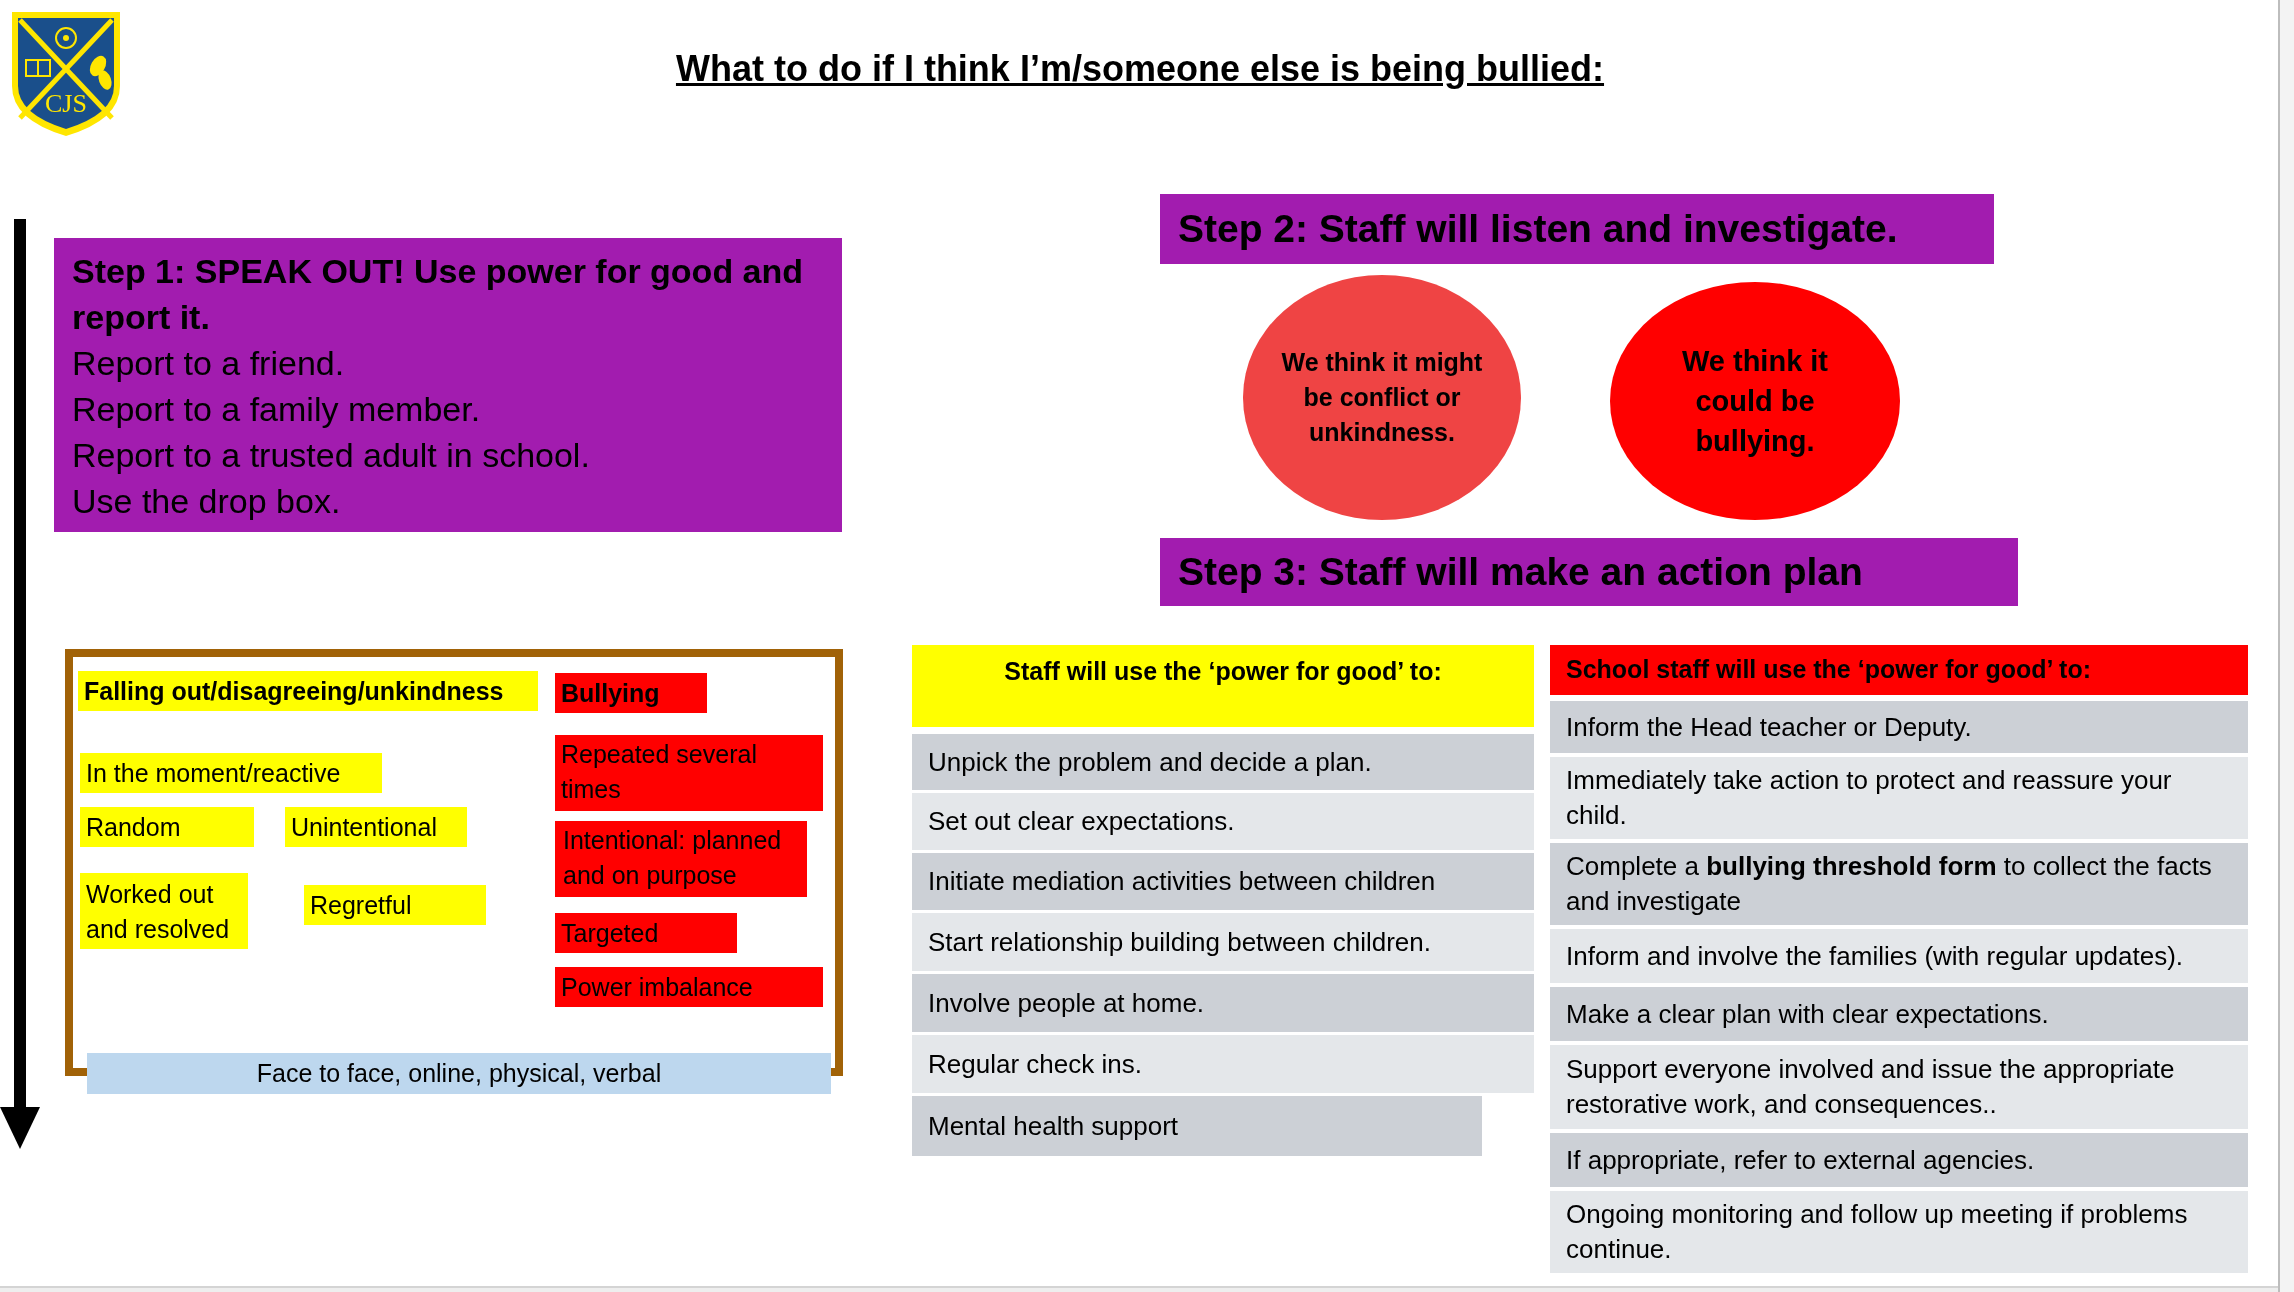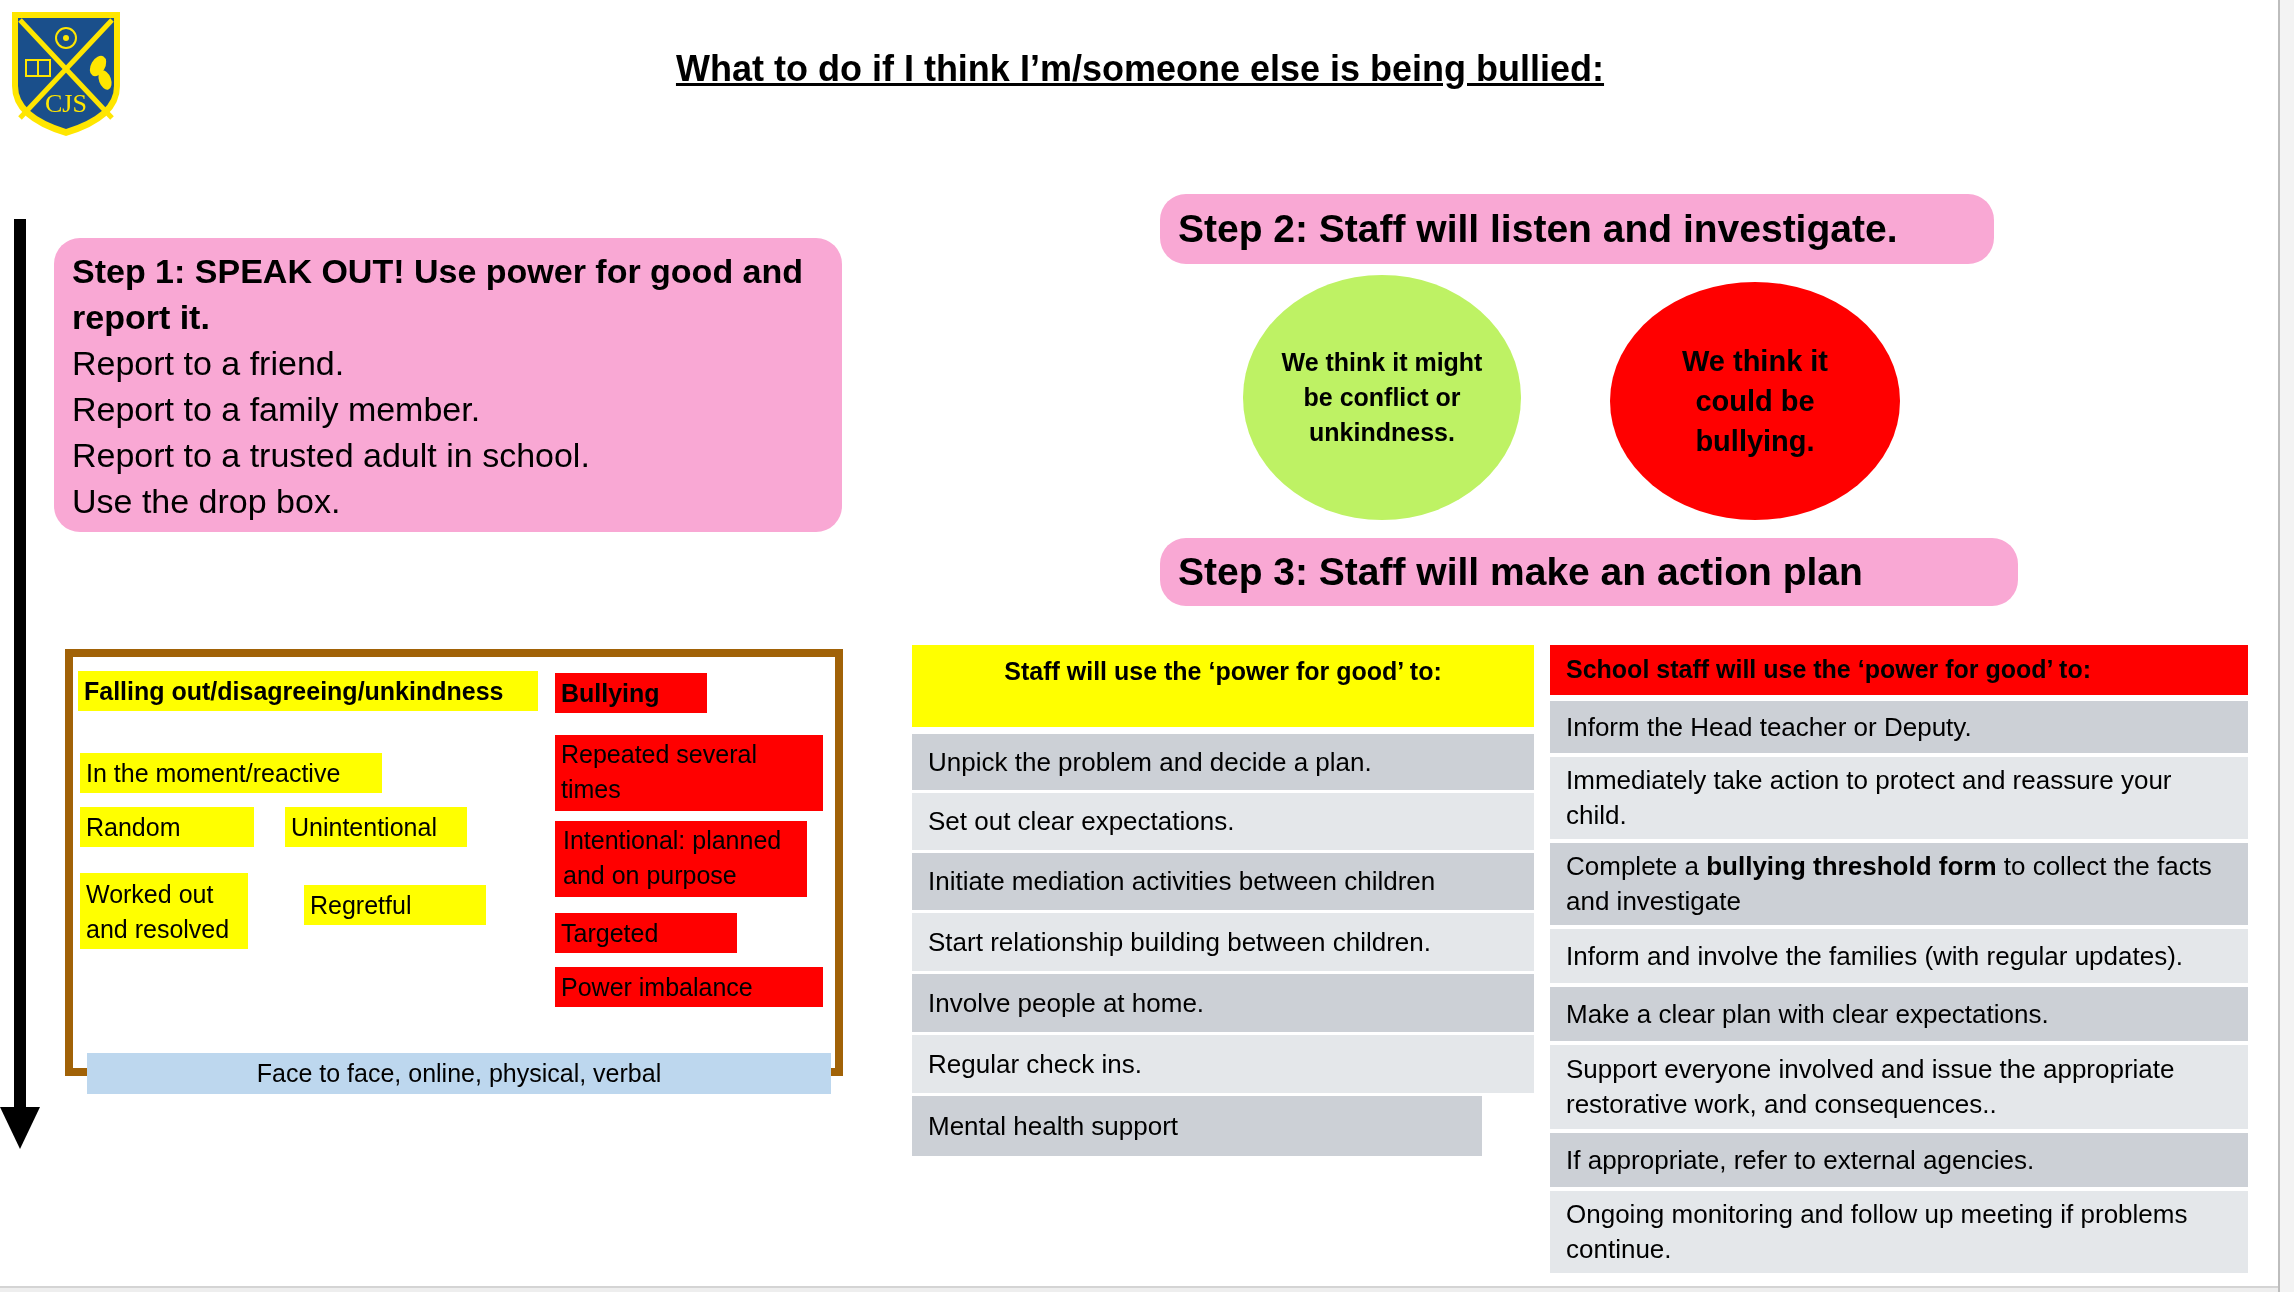--- a/index.html
+++ b/index.html
@@ -4,27 +4,27 @@
 <style>
   html,body{margin:0;padding:0;background:#fff;}
   body{width:2294px;height:1292px;position:relative;overflow:hidden;font-family:"Liberation Sans",sans-serif;color:#000;}
   .abs{position:absolute;box-sizing:border-box;}
   .right-edge{left:2278px;top:0;width:16px;height:1292px;border-left:2px solid #bdbdbd;background:#f3f3f3;}
   .bottom-edge{left:0;top:1286px;width:2278px;height:6px;background:#eee;border-top:2px solid #d4d4d4;}
   .logo{left:8px;top:8px;width:116px;height:132px;}
   .title{left:0;top:48px;width:2280px;text-align:center;font-weight:bold;font-size:36px;text-decoration:underline;font-family:"Liberation Sans",sans-serif;}
   .arrow-shaft{left:14px;top:219px;width:12px;height:895px;background:#000;}
   .arrow-head{left:0;top:1107px;width:0;height:0;border-left:20px solid transparent;border-right:20px solid transparent;border-top:42px solid #000;}
-  .green{background:#f9a8d4;border-radius:26px;}
+  .green{background:#a21caf;}
   .step1{left:54px;top:238px;width:788px;height:294px;padding:10px 18px;font-size:34px;line-height:46px;}
   .step1 .head{font-weight:bold;}
   .step2{left:1160px;top:194px;width:834px;height:70px;padding:8px 18px;font-weight:bold;font-size:39px;line-height:54px;}
   .step3{left:1160px;top:538px;width:858px;height:68px;padding:6px 18px;font-weight:bold;font-size:39px;line-height:56px;}
   .ellipse{display:flex;align-items:center;justify-content:center;text-align:center;font-weight:bold;border-radius:50%;}
-  .e-yellow{left:1243px;top:275px;width:278px;height:245px;background:#bef264;font-size:25px;line-height:35px;padding:0 30px;}
+  .e-yellow{left:1243px;top:275px;width:278px;height:245px;background:#ef4444;font-size:25px;line-height:35px;padding:0 30px;}
   .e-red{left:1610px;top:282px;width:290px;height:238px;background:#ff0000;font-size:29px;line-height:40px;padding:0 50px;}
   .cmp{left:65px;top:649px;width:778px;height:427px;border:8px solid #a16207;background:#fff;}
   .tag{position:absolute;font-size:25px;line-height:35px;padding:0 6px;box-sizing:border-box;font-family:"Liberation Sans",sans-serif;}
   .y{background:#ffff00;}
   .r{background:#ff0000;}
   .b{font-weight:bold;}
   .blue{position:absolute;background:#bdd7ee;text-align:center;font-size:25px;line-height:40px;margin-top:20px;}
   .tbl{position:absolute;}
   .hdr{position:absolute;font-weight:bold;font-size:25px;line-height:36px;box-sizing:border-box;}
   .row{position:absolute;font-size:26px;line-height:35px;padding:0 16px;box-sizing:border-box;display:flex;align-items:center;}

